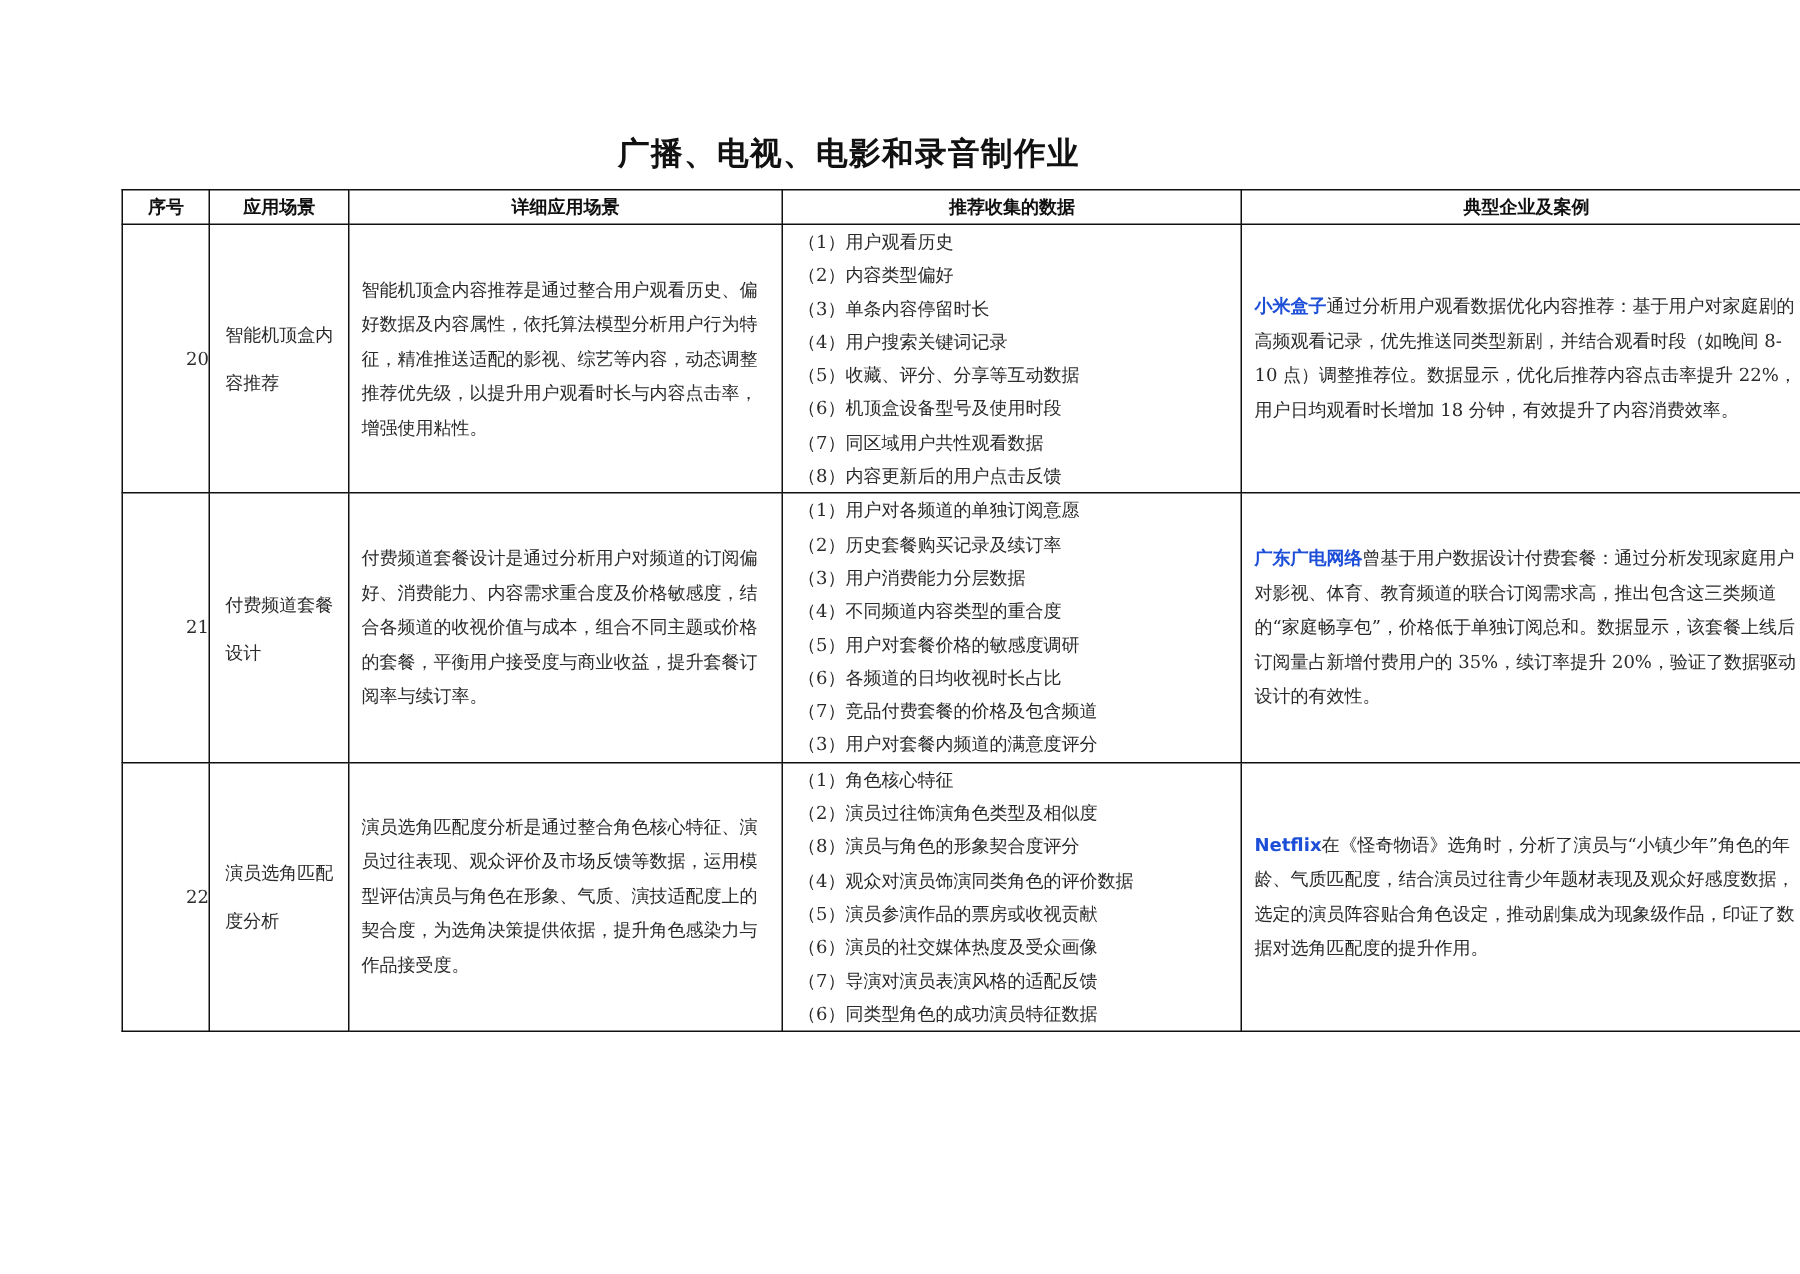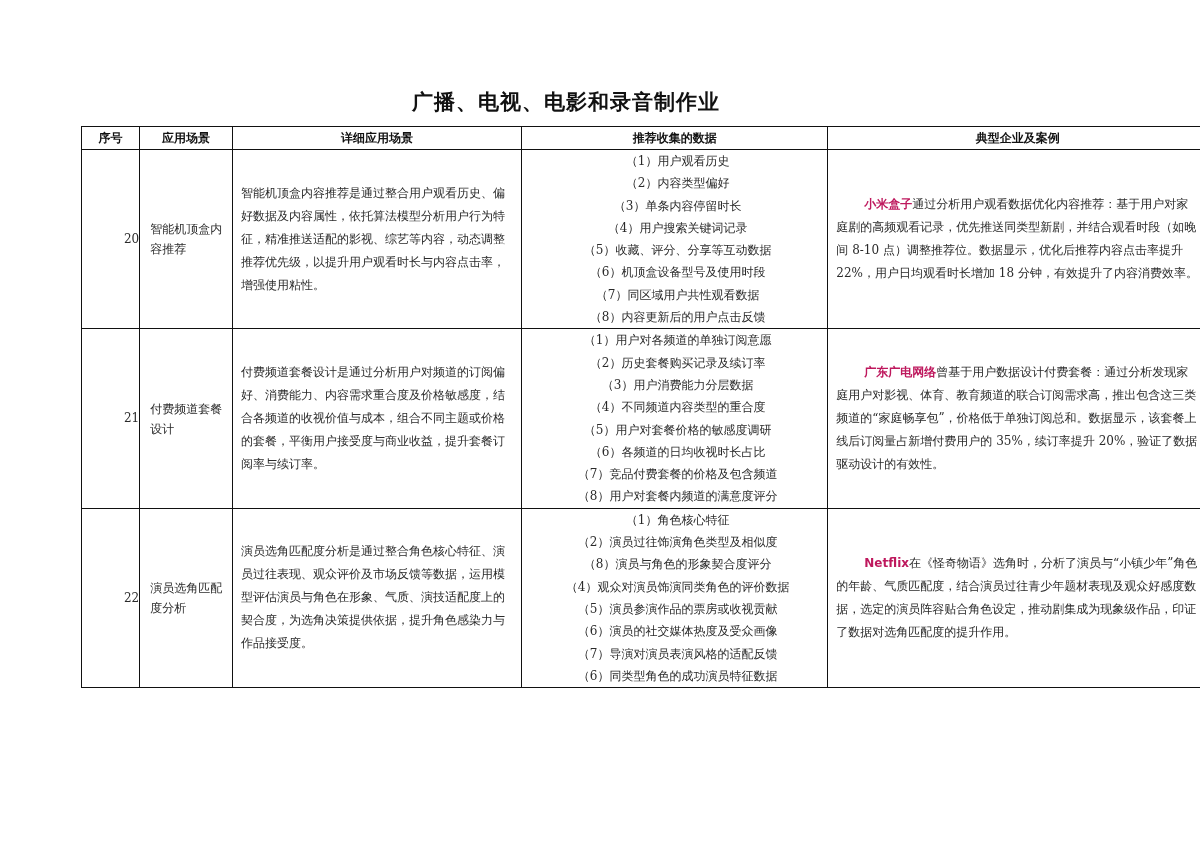--- a/index.html
+++ b/index.html
@@ -10,26 +10,26 @@
          font-size: 21px; letter-spacing: 1px; color: #111; }
   table.doc-table { position: absolute; left: 81px; top: 126px; width: 1127px;
          border-collapse: collapse; table-layout: fixed; }
   .doc-table th, .doc-table td { border: 1.5px solid #111; padding: 0; vertical-align: middle; }
   .doc-table th { height: 22px; font-family: "DejaVu Sans", "Liberation Sans", sans-serif;
          font-weight: bold; font-size: 12px; text-align: center; color: #111; }
   .doc-table td { font-size: 12px; line-height: 22.5px; color: #2a2a2a; }
   .col-no { width: 54px; } .col-scene { width: 86px; } .col-detail { width: 268px; }
   .col-data { width: 284px; } .col-case { width: 352px; }
   td.cell-no { text-align: right; font-size: 12px; }
-  td.cell-scene { padding: 0 8px 0 10px; line-height: 20px; font-family: Liberation Serif, serif; }
+  td.cell-scene { padding: 0 8px 0 10px; line-height: 32px; font-family: Liberation Serif, serif; }
   td.cell-detail { padding: 0 8px 0 8px; line-height: 23px; }
   td.cell-data { padding: 0 4px 0 10px; line-height: 22.3px; vertical-align: top; }
   td.cell-case { padding: 0 8px 0 8px; line-height: 23px; }
-  .data-item { white-space: nowrap; text-align: center; }
-  .company { font-weight: bold; font-family: "DejaVu Sans", "Liberation Sans", sans-serif; color: #be185d; margin-left: 28px; }
+  .data-item { white-space: nowrap; }
+  .company { font-weight: bold; font-family: "DejaVu Sans", "Liberation Sans", sans-serif; color: #1d4ed8; }
   tr.row-20 td { height: 177px; }
   tr.row-21 td { height: 177px; }
   tr.row-22 td { height: 176px; }
 </style>
 </head>
 <body>
 
 <div class="page-title">广播、电视、电影和录音制作业</div>
 
 <table class="doc-table">
@@ -71,21 +71,21 @@
       <td class="cell-scene">付费频道套餐设计</td>
       <td class="cell-detail">付费频道套餐设计是通过分析用户对频道的订阅偏好、消费能力、内容需求重合度及价格敏感度，结合各频道的收视价值与成本，组合不同主题或价格的套餐，平衡用户接受度与商业收益，提升套餐订阅率与续订率。</td>
       <td class="cell-data">
         <div class="data-item">（1）用户对各频道的单独订阅意愿</div>
         <div class="data-item">（2）历史套餐购买记录及续订率</div>
         <div class="data-item">（3）用户消费能力分层数据</div>
         <div class="data-item">（4）不同频道内容类型的重合度</div>
         <div class="data-item">（5）用户对套餐价格的敏感度调研</div>
         <div class="data-item">（6）各频道的日均收视时长占比</div>
         <div class="data-item">（7）竞品付费套餐的价格及包含频道</div>
-        <div class="data-item">（8）用户对套餐内频道的满意度评分</div>
+        <div class="data-item">（3）用户对套餐内频道的满意度评分</div>
       </td>
       <td class="cell-case"><span class="company">广东广电网络</span><span>曾基于用户数据设计付费套餐：通过分析发现家庭用户对影视、体育、教育频道的联合订阅需求高，推出包含这三类频道的“家庭畅享包”，价格低于单独订阅总和。数据显示，该套餐上线后订阅量占新增付费用户的 35%，续订率提升 20%，验证了数据驱动设计的有效性。</span></td>
     </tr>
     <tr class="row-22">
       <td class="cell-no">22</td>
       <td class="cell-scene">演员选角匹配度分析</td>
       <td class="cell-detail">演员选角匹配度分析是通过整合角色核心特征、演员过往表现、观众评价及市场反馈等数据，运用模型评估演员与角色在形象、气质、演技适配度上的契合度，为选角决策提供依据，提升角色感染力与作品接受度。</td>
       <td class="cell-data">
         <div class="data-item">（1）角色核心特征</div>
         <div class="data-item">（2）演员过往饰演角色类型及相似度</div>

